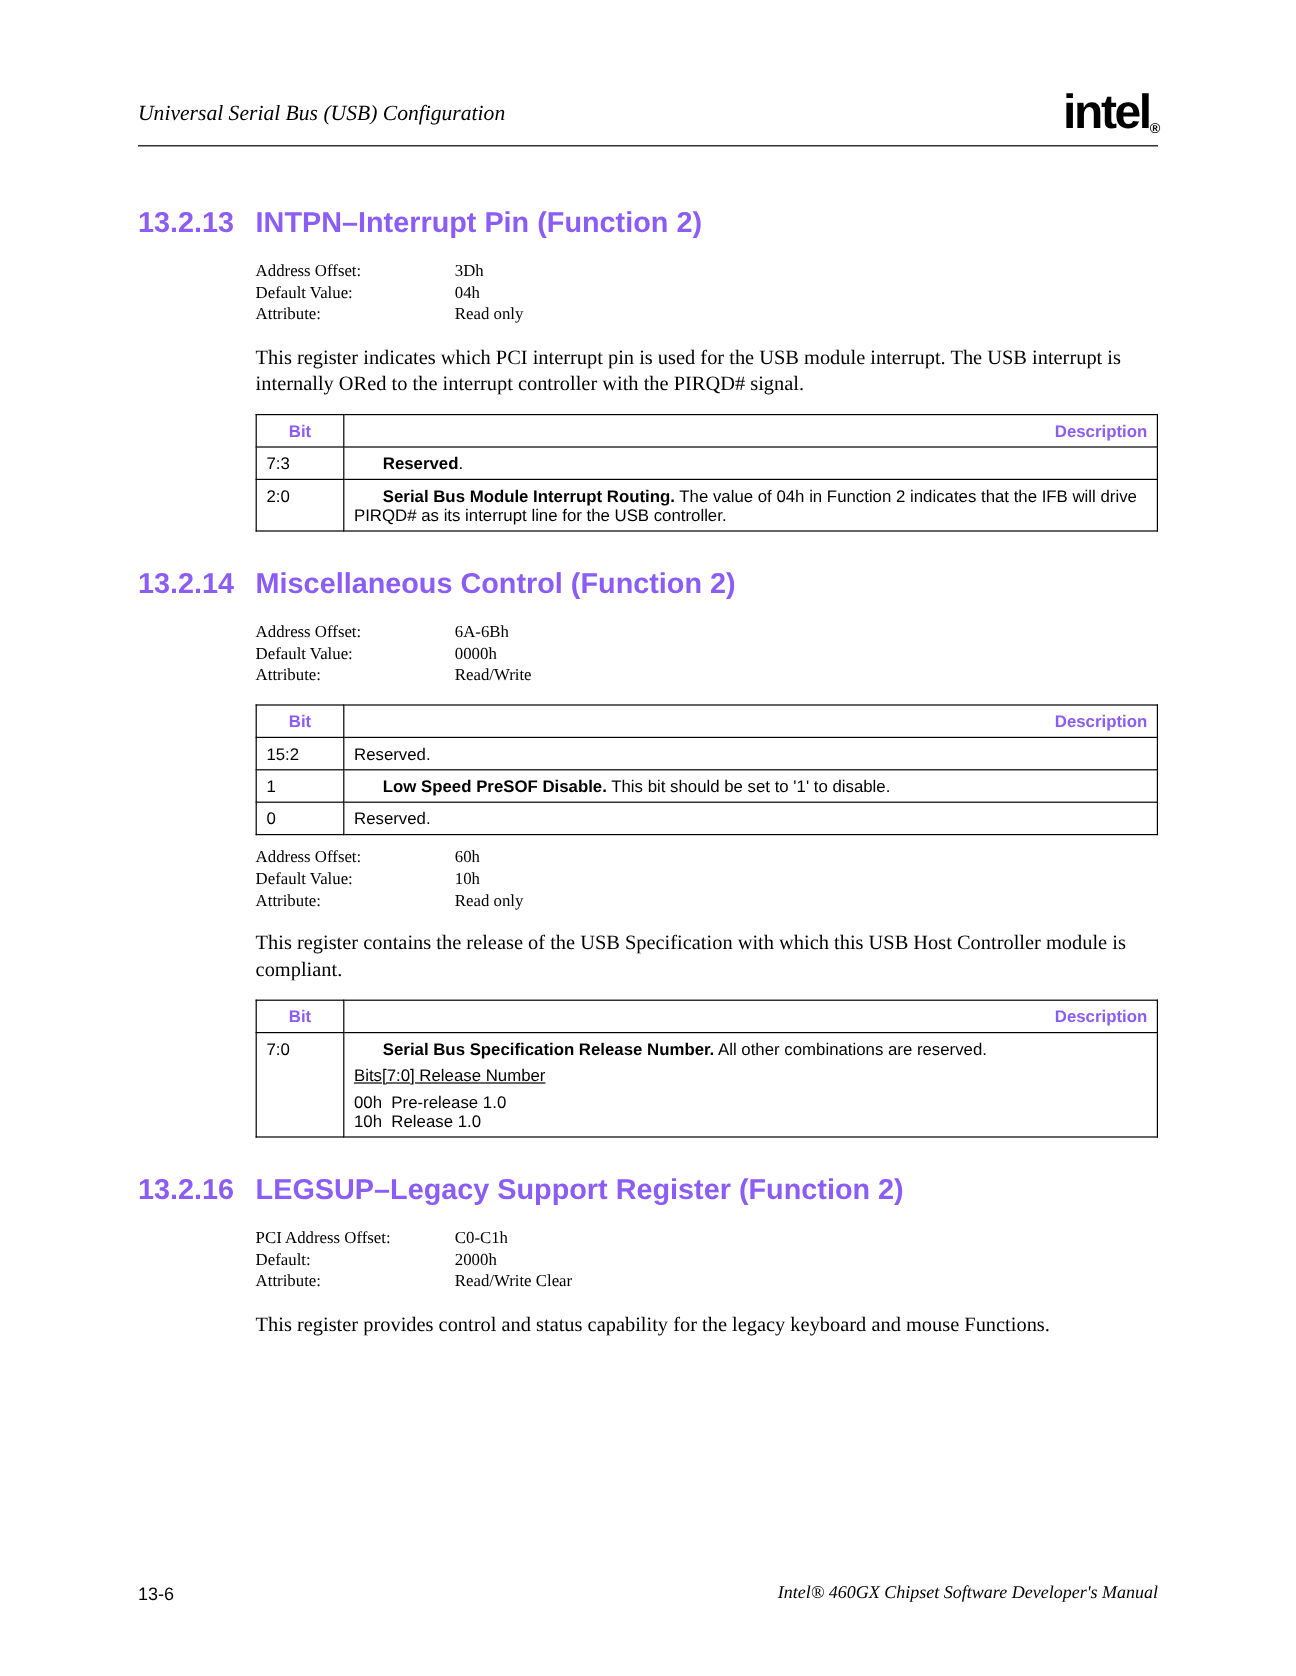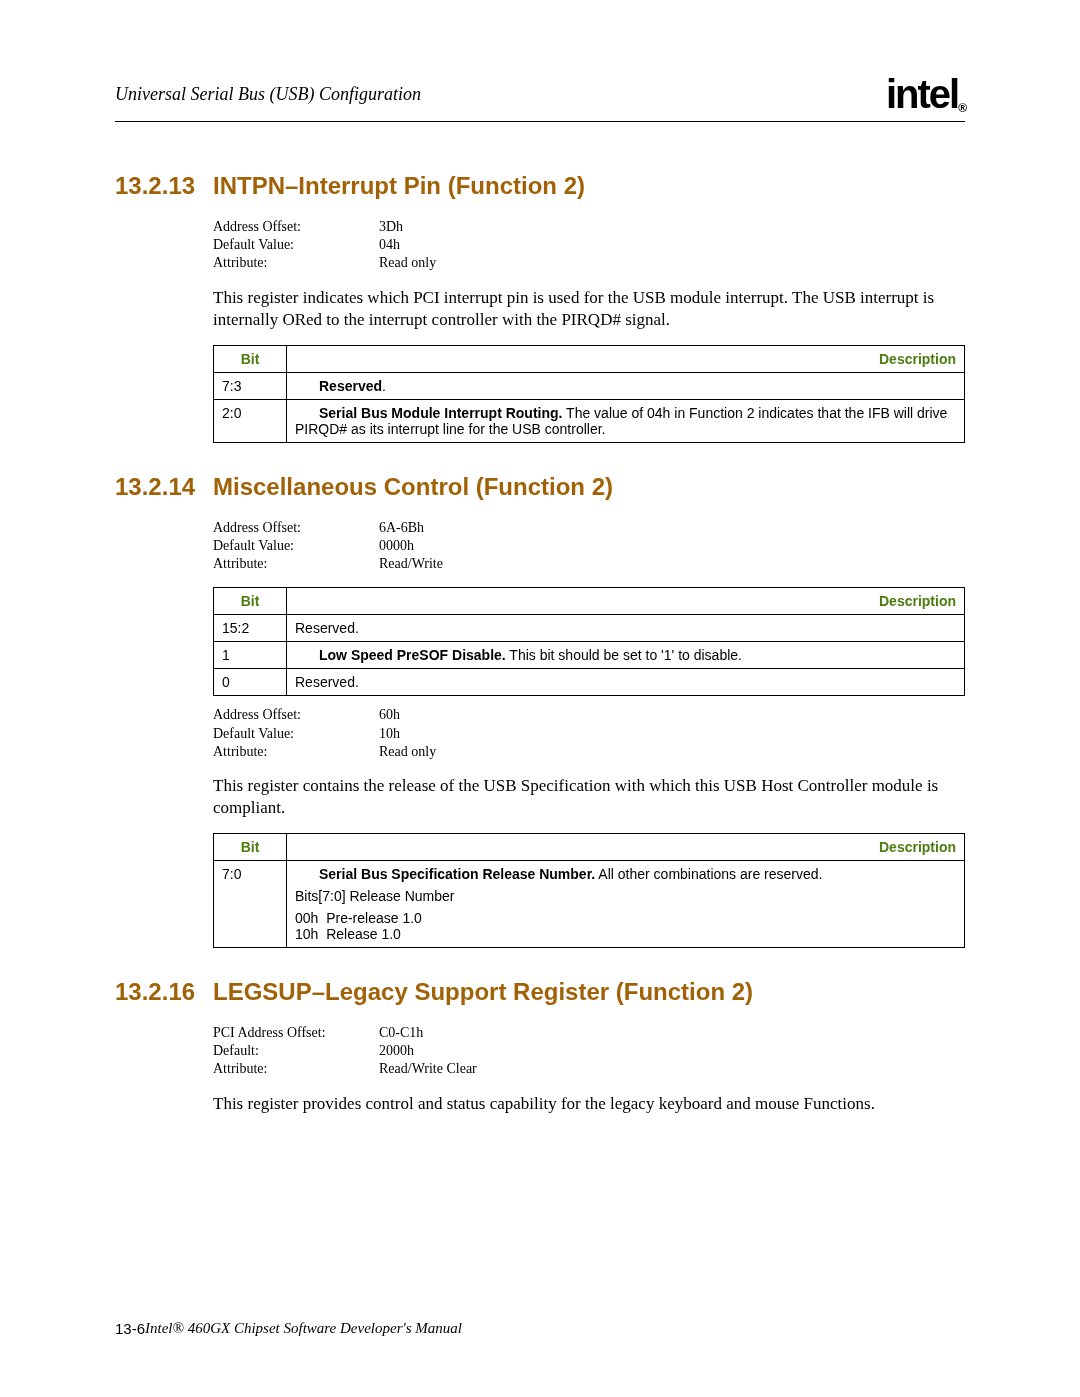--- a/index.html
+++ b/index.html
@@ -36,21 +36,21 @@
     position: relative;
   }
   .logo sub {
     font-size: 12px;
     vertical-align: baseline;
     position: relative;
     top: 4px;
   }
   .section-heading {
     display: flex;
-    color: #a16207;
+    color: #8b5cf6;
     font-family: Arial, Helvetica, sans-serif;
     font-weight: bold;
     font-size: 24px;
     margin: 30px 0 18px 0;
   }
   .section-num {
     width: 98px;
     flex-shrink: 0;
   }
   .section-title {
@@ -78,21 +78,21 @@
     margin-bottom: 14px;
   }
   table.bit-table {
     border-collapse: collapse;
     width: 100%;
     font-family: Arial, Helvetica, sans-serif;
     font-size: 14px;
     margin-bottom: 10px;
   }
   table.bit-table th {
-    color: #4d7c0f;
+    color: #8b5cf6;
     font-weight: bold;
     border: 1px solid #000;
     padding: 5px 8px;
     text-align: center;
   }
   table.bit-table th.desc-head {
     text-align: right;
   }
   table.bit-table td {
     border: 1px solid #000;
@@ -109,20 +109,21 @@
   .bold {
     font-weight: bold;
     margin-left: 24px;
   }
   .footer {
     position: absolute;
     bottom: 60px;
     left: 115px;
     right: 115px;
     display: flex;
+    justify-content: space-between;
     font-size: 15px;
   }
   .footer-left {
     font-family: Arial, Helvetica, sans-serif;
   }
   .footer-right {
     font-style: italic;
   }
 </style>
 </head>
@@ -229,21 +230,21 @@
     <table class="bit-table">
       <tbody>
           <tr>
         <th class="bit-col">Bit</th>
         <th class="desc-head">Description</th>
       </tr>
       <tr>
         <td class="bit-col">7:0</td>
         <td class="desc-col">
           <div><span class="bold">Serial Bus Specification Release Number.</span><span> All other combinations are reserved.</span></div>
-          <div style="margin-top:6px;">Bits[7:0] Release Number</div>
+          <div style="margin-top:6px;text-decoration:underline;">Bits[7:0] Release Number</div>
           <div style="margin-top:6px; white-space:pre;">00h  Pre-release 1.0
 10h  Release 1.0</div>
         </td>
       </tr>
     </tbody>
       </table>
   </div>
 
   <div class="section-heading">
     <div class="section-num">13.2.16</div>

